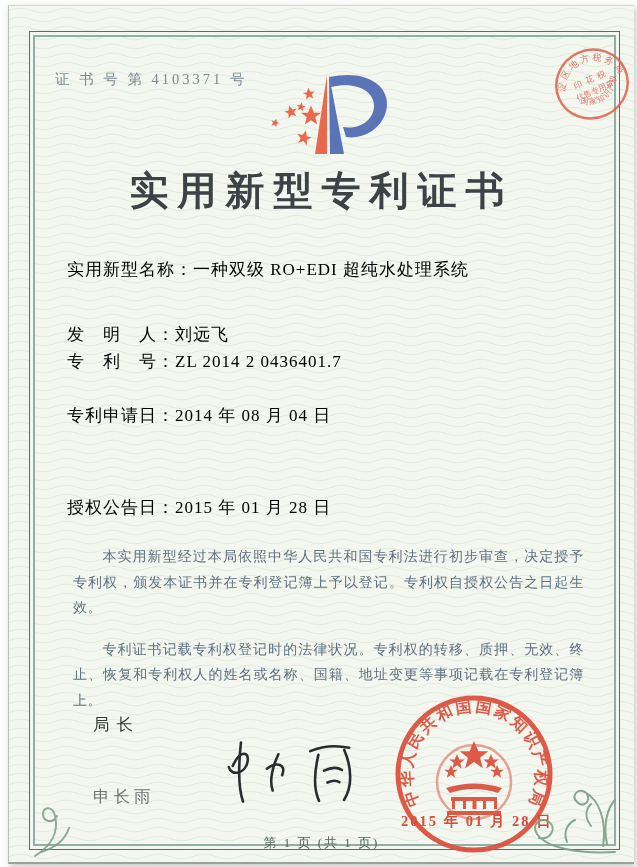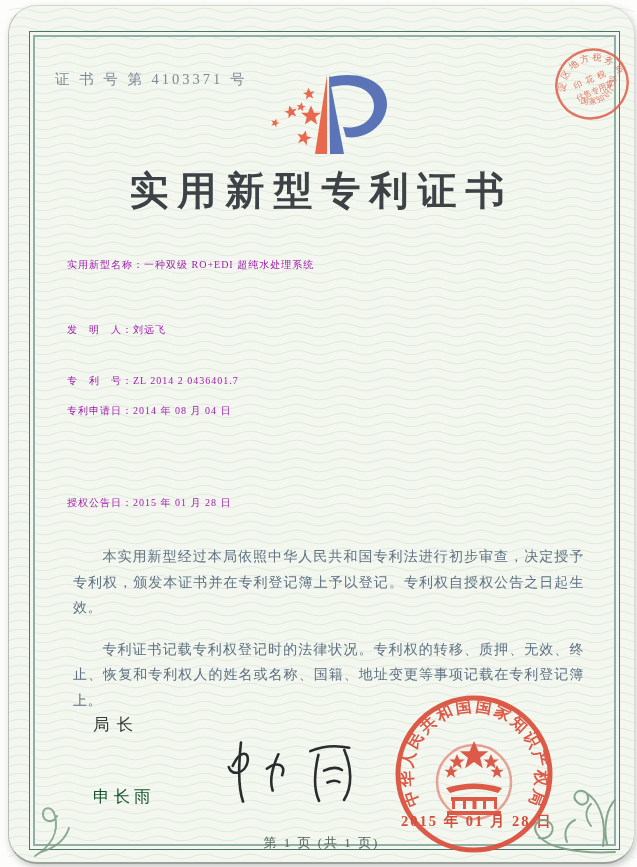--- a/index.html
+++ b/index.html
@@ -1,34 +1,34 @@
 <!DOCTYPE html>
 <html><head>
 <meta charset="utf-8">
 <style>
   html,body{margin:0;padding:0;width:637px;height:867px;overflow:hidden;background:#fdfdfc;}
   body{position:relative;font-family:"Liberation Serif",serif;}
   .sheet{position:absolute;left:8px;top:5px;right:3px;bottom:3px;background:#f3f7ef;
          border-left:1px solid #b8beb6;border-top:1px solid #d2d7cf;border-bottom:2px solid #99a39b;
-         box-shadow:2px 3px 7px rgba(60,70,60,.28);border-radius:29px;}
+         box-shadow:2px 3px 7px rgba(60,70,60,.28);}
   .guilloche{position:absolute;left:0;top:0;width:100%;height:100%;}
   .frame{position:absolute;left:20px;top:25px;right:14px;bottom:12px;
          border:1px solid #4f7468;
          box-shadow:inset 0 0 0 3px #f3f7ef, inset 0 0 0 5px #8fb0a8;}
   .cert-no{position:absolute;left:46px;top:64px;font-size:14.5px;letter-spacing:3px;color:#7b8a96;}
   .logo{position:absolute;left:256px;top:60px;}
   .title{position:absolute;left:0;right:0;top:158px;text-align:center;font-size:39px;font-weight:bold;
          letter-spacing:9px;color:#3d4247;}
-  .field{position:absolute;left:58px;font-size:10px;color:#a21caf;letter-spacing:1px;white-space:nowrap;}
-  .f0{top:252px}.f1{top:317px}.f2{top:368px}.f3{top:398px}.f4{top:444px}.f5{top:490px}
+  .field{position:absolute;left:58px;font-size:17px;color:#000000;letter-spacing:1px;white-space:nowrap;}
+  .f0{top:252px}.f1{top:317px}.f2{top:344px}.f3{top:398px}.f4{top:444px}.f5{top:490px}
   .paras{position:absolute;left:48px;top:522px;width:543px;}
   .paras p{margin:16px;font-size:14px;line-height:25.5px;color:#5e7082;text-align:justify;
            text-indent:2.1em;letter-spacing:0.6px;}
   .signer-title{position:absolute;left:84px;top:708px;font-size:16.5px;letter-spacing:7px;color:#333c36;}
-  .signer-name{position:absolute;left:84px;top:780px;font-size:16.5px;letter-spacing:4px;color:#14532d;}
+  .signer-name{position:absolute;left:84px;top:780px;font-size:16.5px;letter-spacing:4px;color:#737373;}
   .signature{position:absolute;left:202px;top:726px;}
   .seal{position:absolute;left:380px;top:684px;opacity:.93;}
   .seal-date{position:absolute;left:392px;top:806px;font-size:14.5px;font-weight:bold;color:#d34f3b;
              letter-spacing:2px;white-space:nowrap;}
   .footer{position:absolute;left:0;right:0;top:828px;text-align:center;font-size:13px;
           letter-spacing:2px;color:#52655b;}
   .corner-stamp{position:absolute;left:533px;top:26px;opacity:.85;}
   .flourish-br{position:absolute;left:498px;top:750px;}
   .flourish-bl{position:absolute;left:22px;top:780px;}
 </style>

